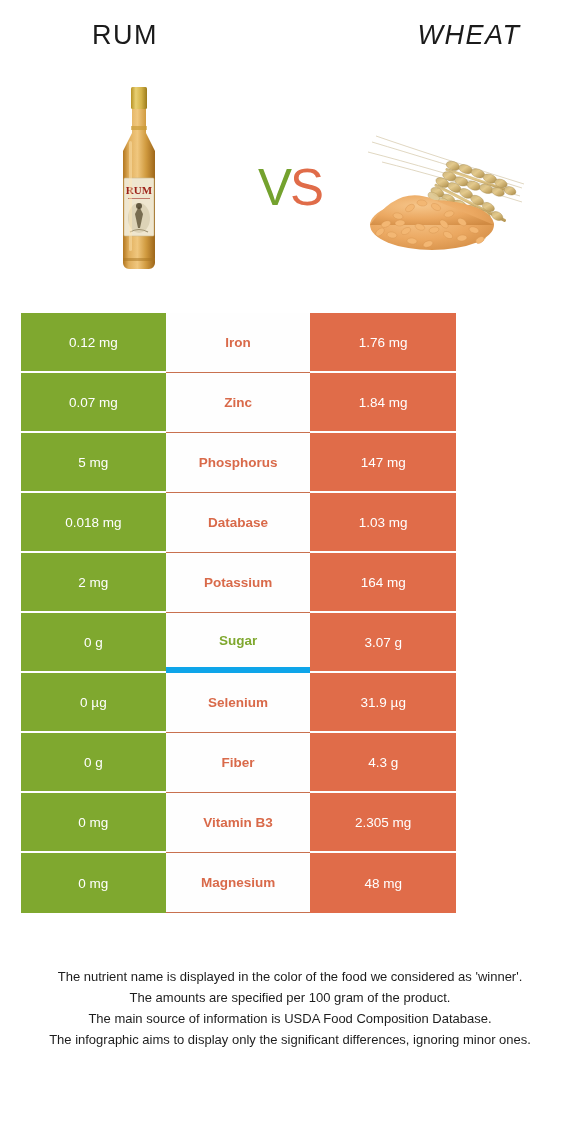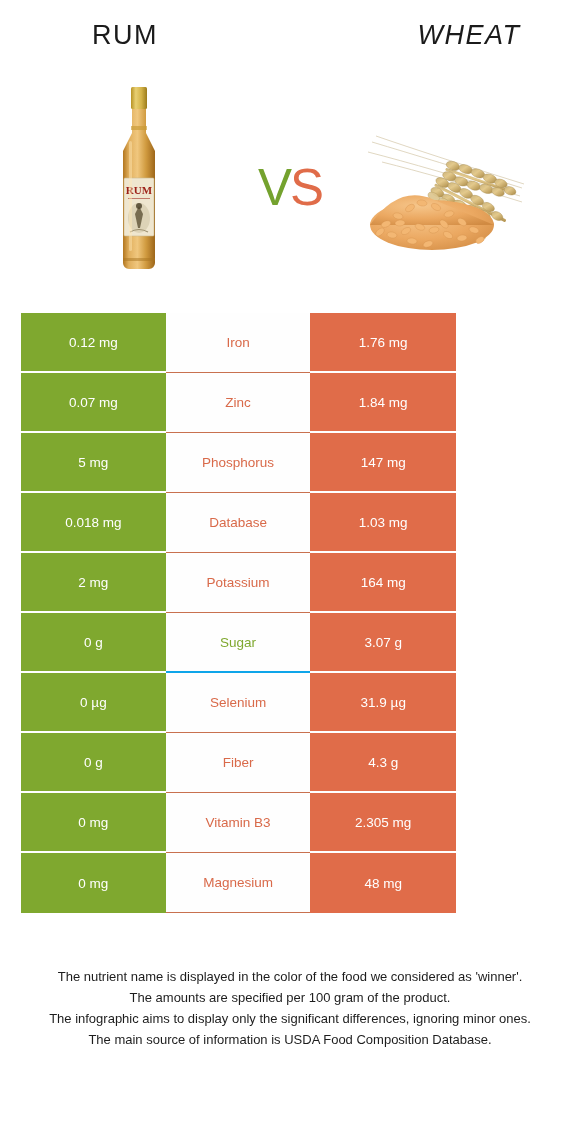--- a/index.html
+++ b/index.html
@@ -90,25 +90,25 @@
   }
   .cell-left {
     width: 179px;
     background: #7fa82f;
     color: #ffffff;
     border-bottom: 2px solid #ffffff;
   }
   .cell-mid {
     width: 179px;
     background: #fefefe;
-    font-weight: normal;
+    font-weight: bold;
     font-size: 13.5px;
   }
   .cell-mid.win-wheat { color: #d96a4a; border-bottom: 1px solid #c8714f; }
-  .cell-mid.win-rum   { color: #7fa82f; border-bottom: 2px solid #0ea5e9; }
+  .cell-mid.win-rum   { color: #7fa82f; border-bottom: 6px solid #0ea5e9; }
   .cell-right {
     width: 180px;
     background: #e06c49;
     color: #ffffff;
     border-bottom: 2px solid #ffffff;
   }
   .row:last-child .cell-left,
   .row:last-child .cell-right { border-bottom: none; }
 
   
@@ -329,15 +329,15 @@
     <div class="row">
       <div class="cell cell-left">0 mg</div>
       <div class="cell cell-mid win-wheat">Magnesium</div>
       <div class="cell cell-right">48 mg</div>
     </div>
   </div>
 
 <div class="footnote">
   <div>The nutrient name is displayed in the color of the food we considered as 'winner'.</div>
   <div>The amounts are specified per 100 gram of the product.</div>
+  <div>The main source of information is USDA Food Composition Database.</div>
   <div>The infographic aims to display only the significant differences, ignoring minor ones.</div>
-  <div>The main source of information is USDA Food Composition Database.</div>
 </div>
 
 </body></html>

